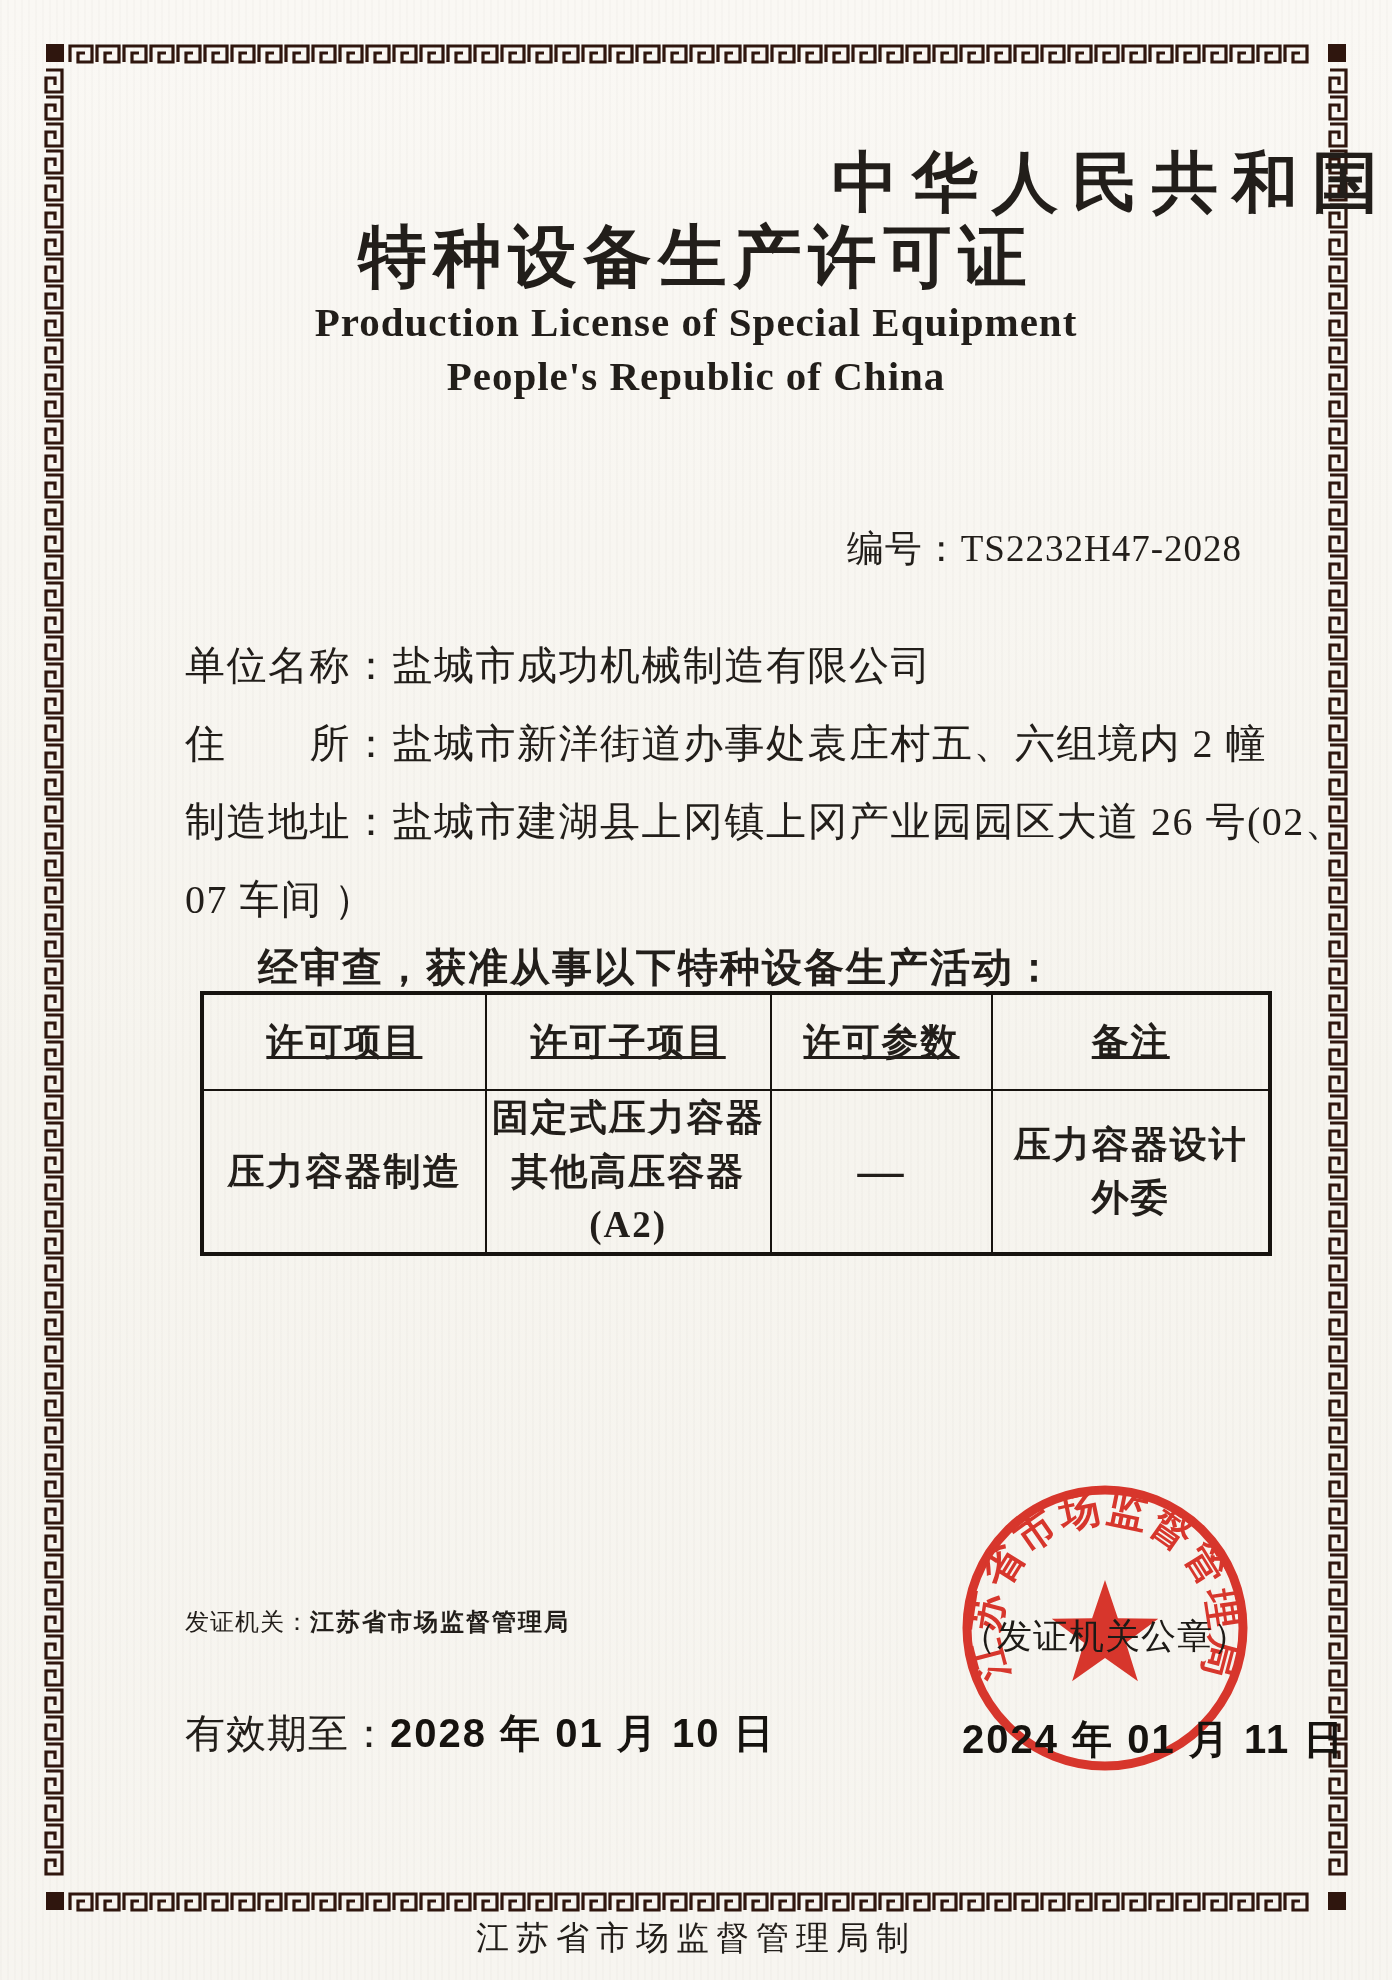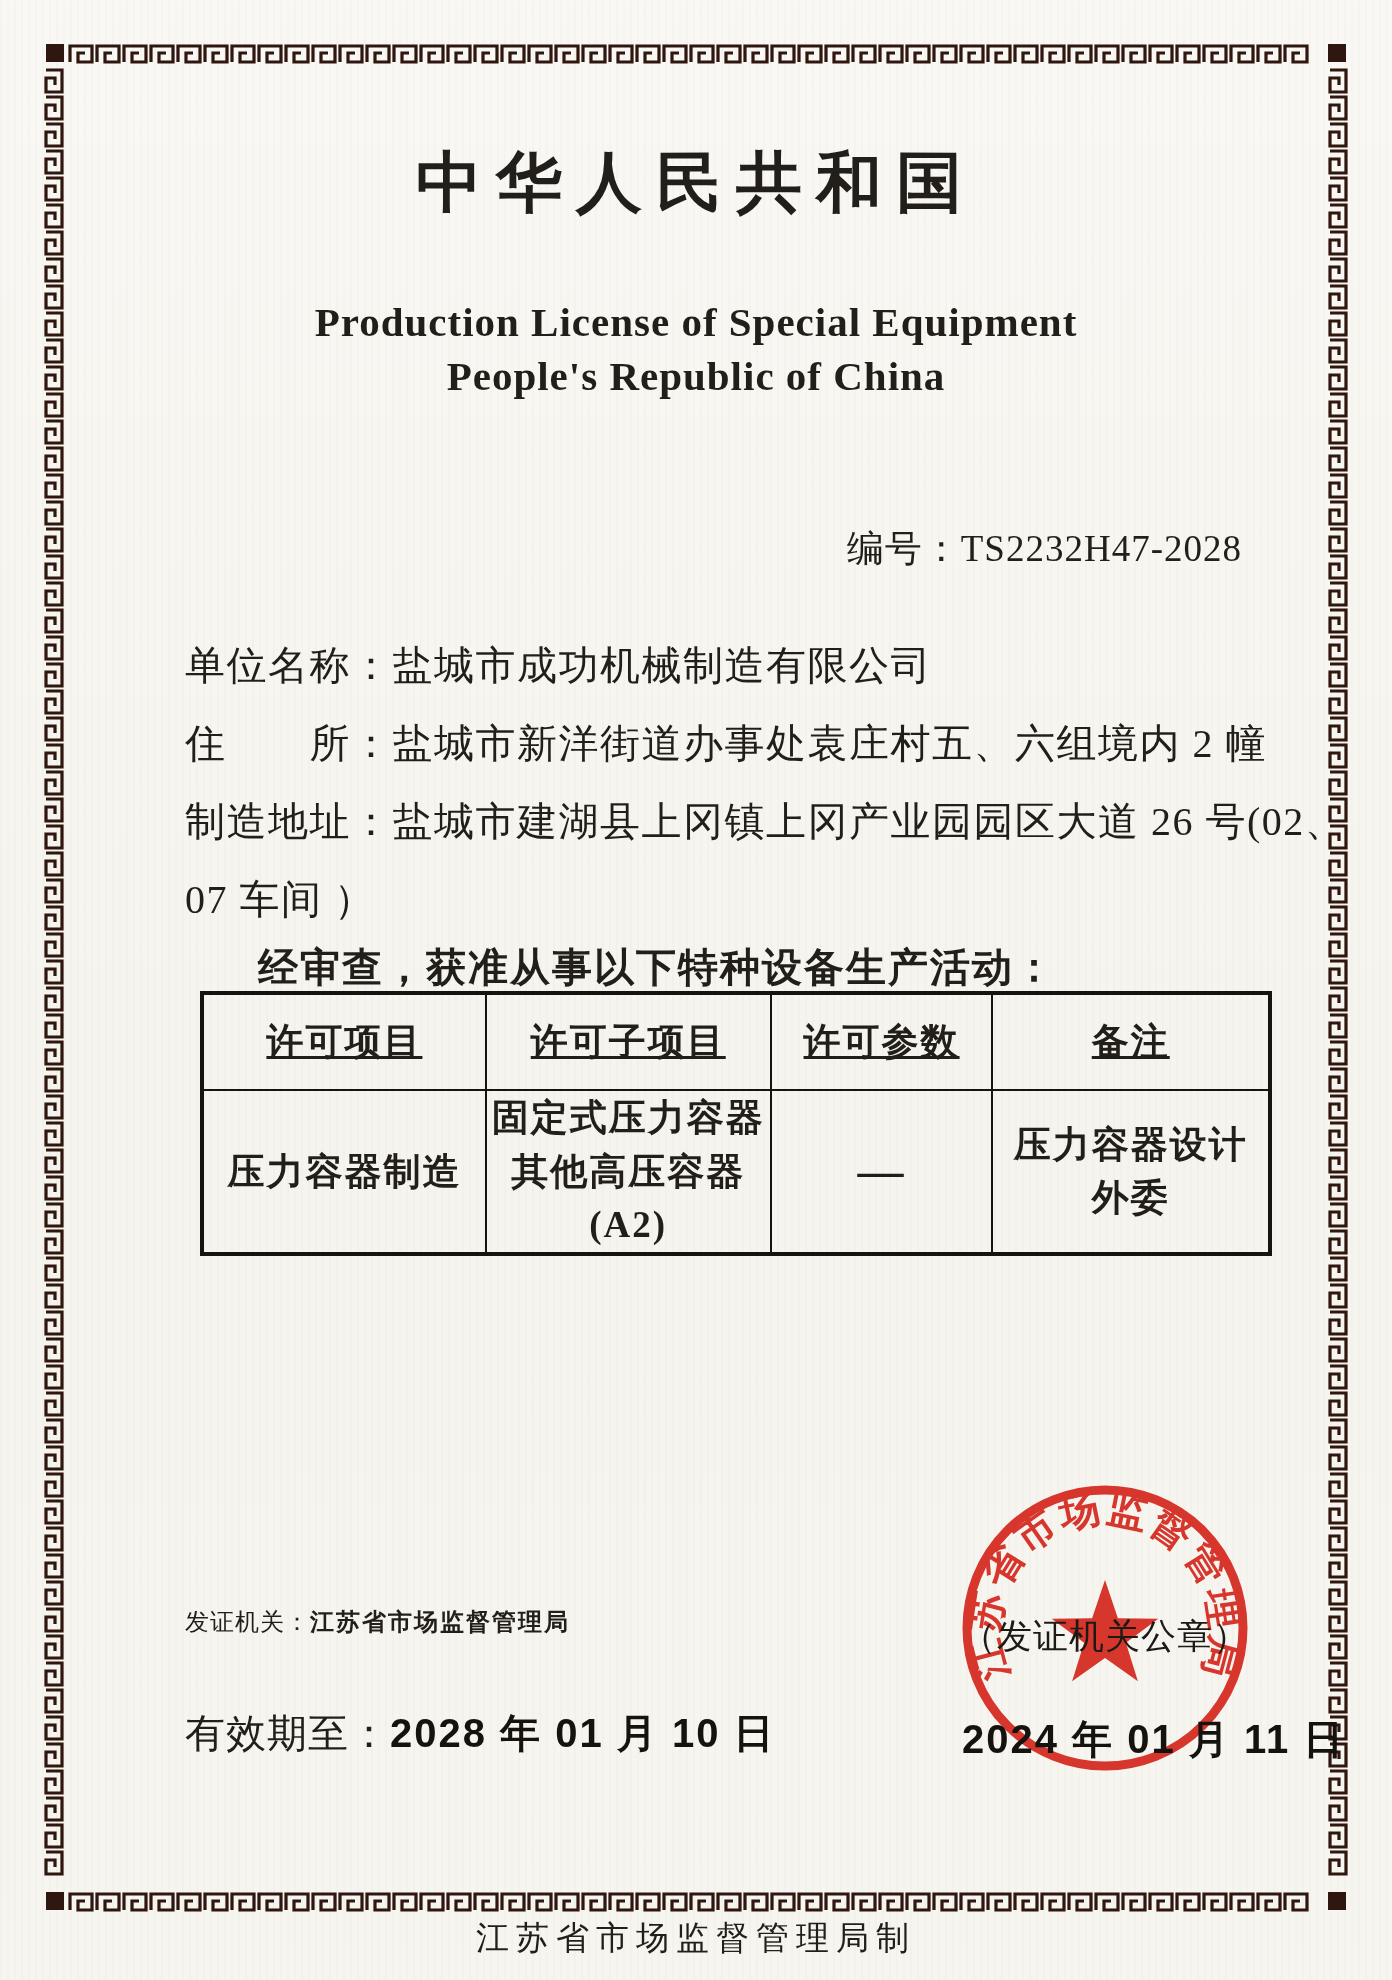--- a/index.html
+++ b/index.html
@@ -13,21 +13,21 @@
       repeating-linear-gradient(90deg, rgba(60,50,40,0.018) 0 2px, rgba(0,0,0,0) 2px 7px),
       linear-gradient(180deg, #faf8f4 0%, #f6f4ee 55%, #f7f5f0 100%);
     overflow: hidden;
     font-family: "Liberation Serif", "DejaVu Serif", serif;
     color: #221e1a;
   }
   .border-svg { position: absolute; inset: 0; width: 100%; height: 100%; pointer-events: none; }
   .abs { position: absolute; }
   .center { left: 0; right: 0; text-align: center; }
 
-  .cn-title-1 { top: 138px; font-size: 66px; font-weight: 700; letter-spacing: 14px; }
+  .cn-title-1 { top: 138px; font-size: 66px; font-weight: 700; letter-spacing: 14px; text-align: right; }
   .cn-title-2 { top: 212px; font-size: 68px; font-weight: 700; letter-spacing: 7px; }
   .en-title-1 { top: 298px; font-size: 41px; font-weight: 700; letter-spacing: 1px; }
   .en-title-2 { top: 352px; font-size: 41px; font-weight: 700; letter-spacing: 1px; }
 
   .license-no { top: 524px; right: 150px; font-size: 37px; letter-spacing: 1px; }
 
   .field-row { left: 185px; font-size: 40px; letter-spacing: 1.5px; white-space: nowrap; }
   .fr-1 { top: 638px; }
   .fr-2 { top: 716px; }
   .fr-3 { top: 794px; }
@@ -309,20 +309,21 @@
       <path d="M1330,1825 H1346 V1847 H1330 V1833 H1339 V1840" fill="none" stroke="#2f160e" stroke-width="3.2"></path>
       <path d="M46,1852 H62 V1874 H46 V1860 H55 V1867" fill="none" stroke="#2f160e" stroke-width="3.2"></path>
       <path d="M1330,1852 H1346 V1874 H1330 V1860 H1339 V1867" fill="none" stroke="#2f160e" stroke-width="3.2"></path>
       <rect x="46" y="44" width="18" height="18" fill="#2f160e"></rect>
       <rect x="1328" y="44" width="18" height="18" fill="#2f160e"></rect>
       <rect x="46" y="1892" width="18" height="18" fill="#2f160e"></rect>
       <rect x="1328" y="1892" width="18" height="18" fill="#2f160e"></rect>
     </svg>
 
   <div class="abs center cn-title-1">中华人民共和国</div>
+  <div class="abs center cn-title-2">特种设备生产许可证</div>
   <div class="abs center en-title-1">Production License of Special Equipment</div>
   <div class="abs center en-title-2">People's Republic of China</div>
 
   <div class="abs license-no"><span>编号：</span><span>TS2232H47-2028</span></div>
 
   <div class="abs field-row fr-1"><span>单位名称：</span><span>盐城市成功机械制造有限公司</span></div>
 
   <div class="abs field-row fr-2"><span>住　　所：</span><span>盐城市新洋街道办事处袁庄村五、六组境内 2 幢</span></div>
 
   <div class="abs field-row fr-3"><span>制造地址：</span><span>盐城市建湖县上冈镇上冈产业园园区大道 26 号(02、</span></div>

